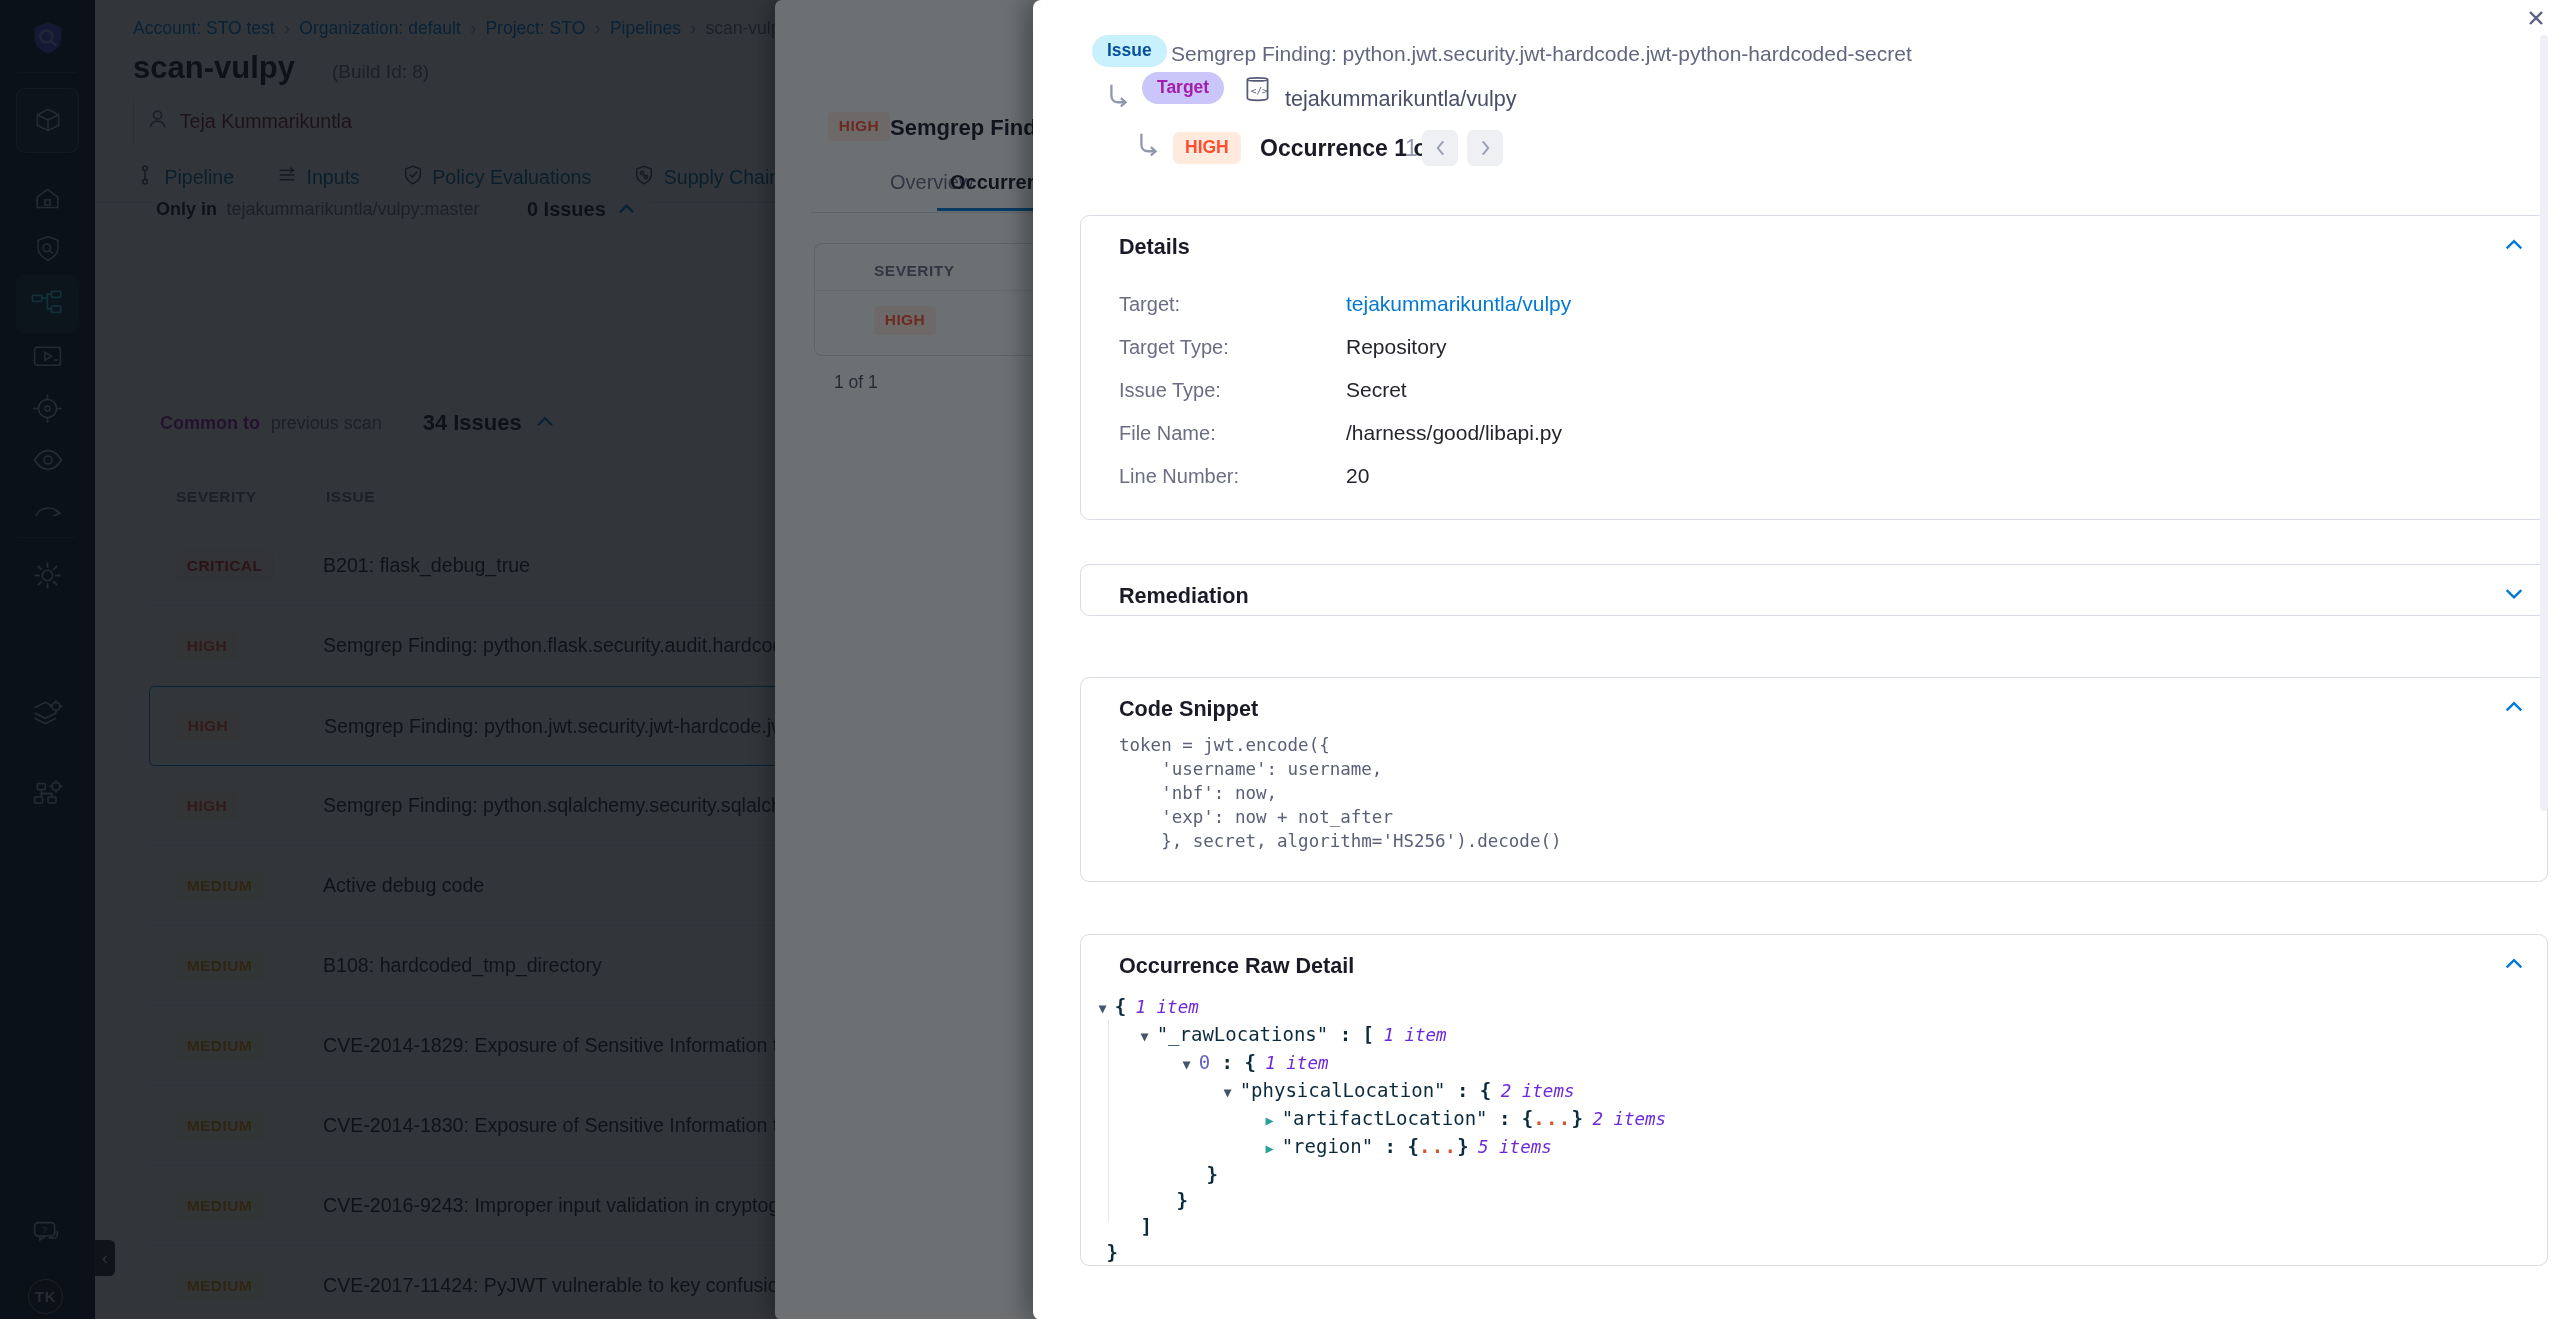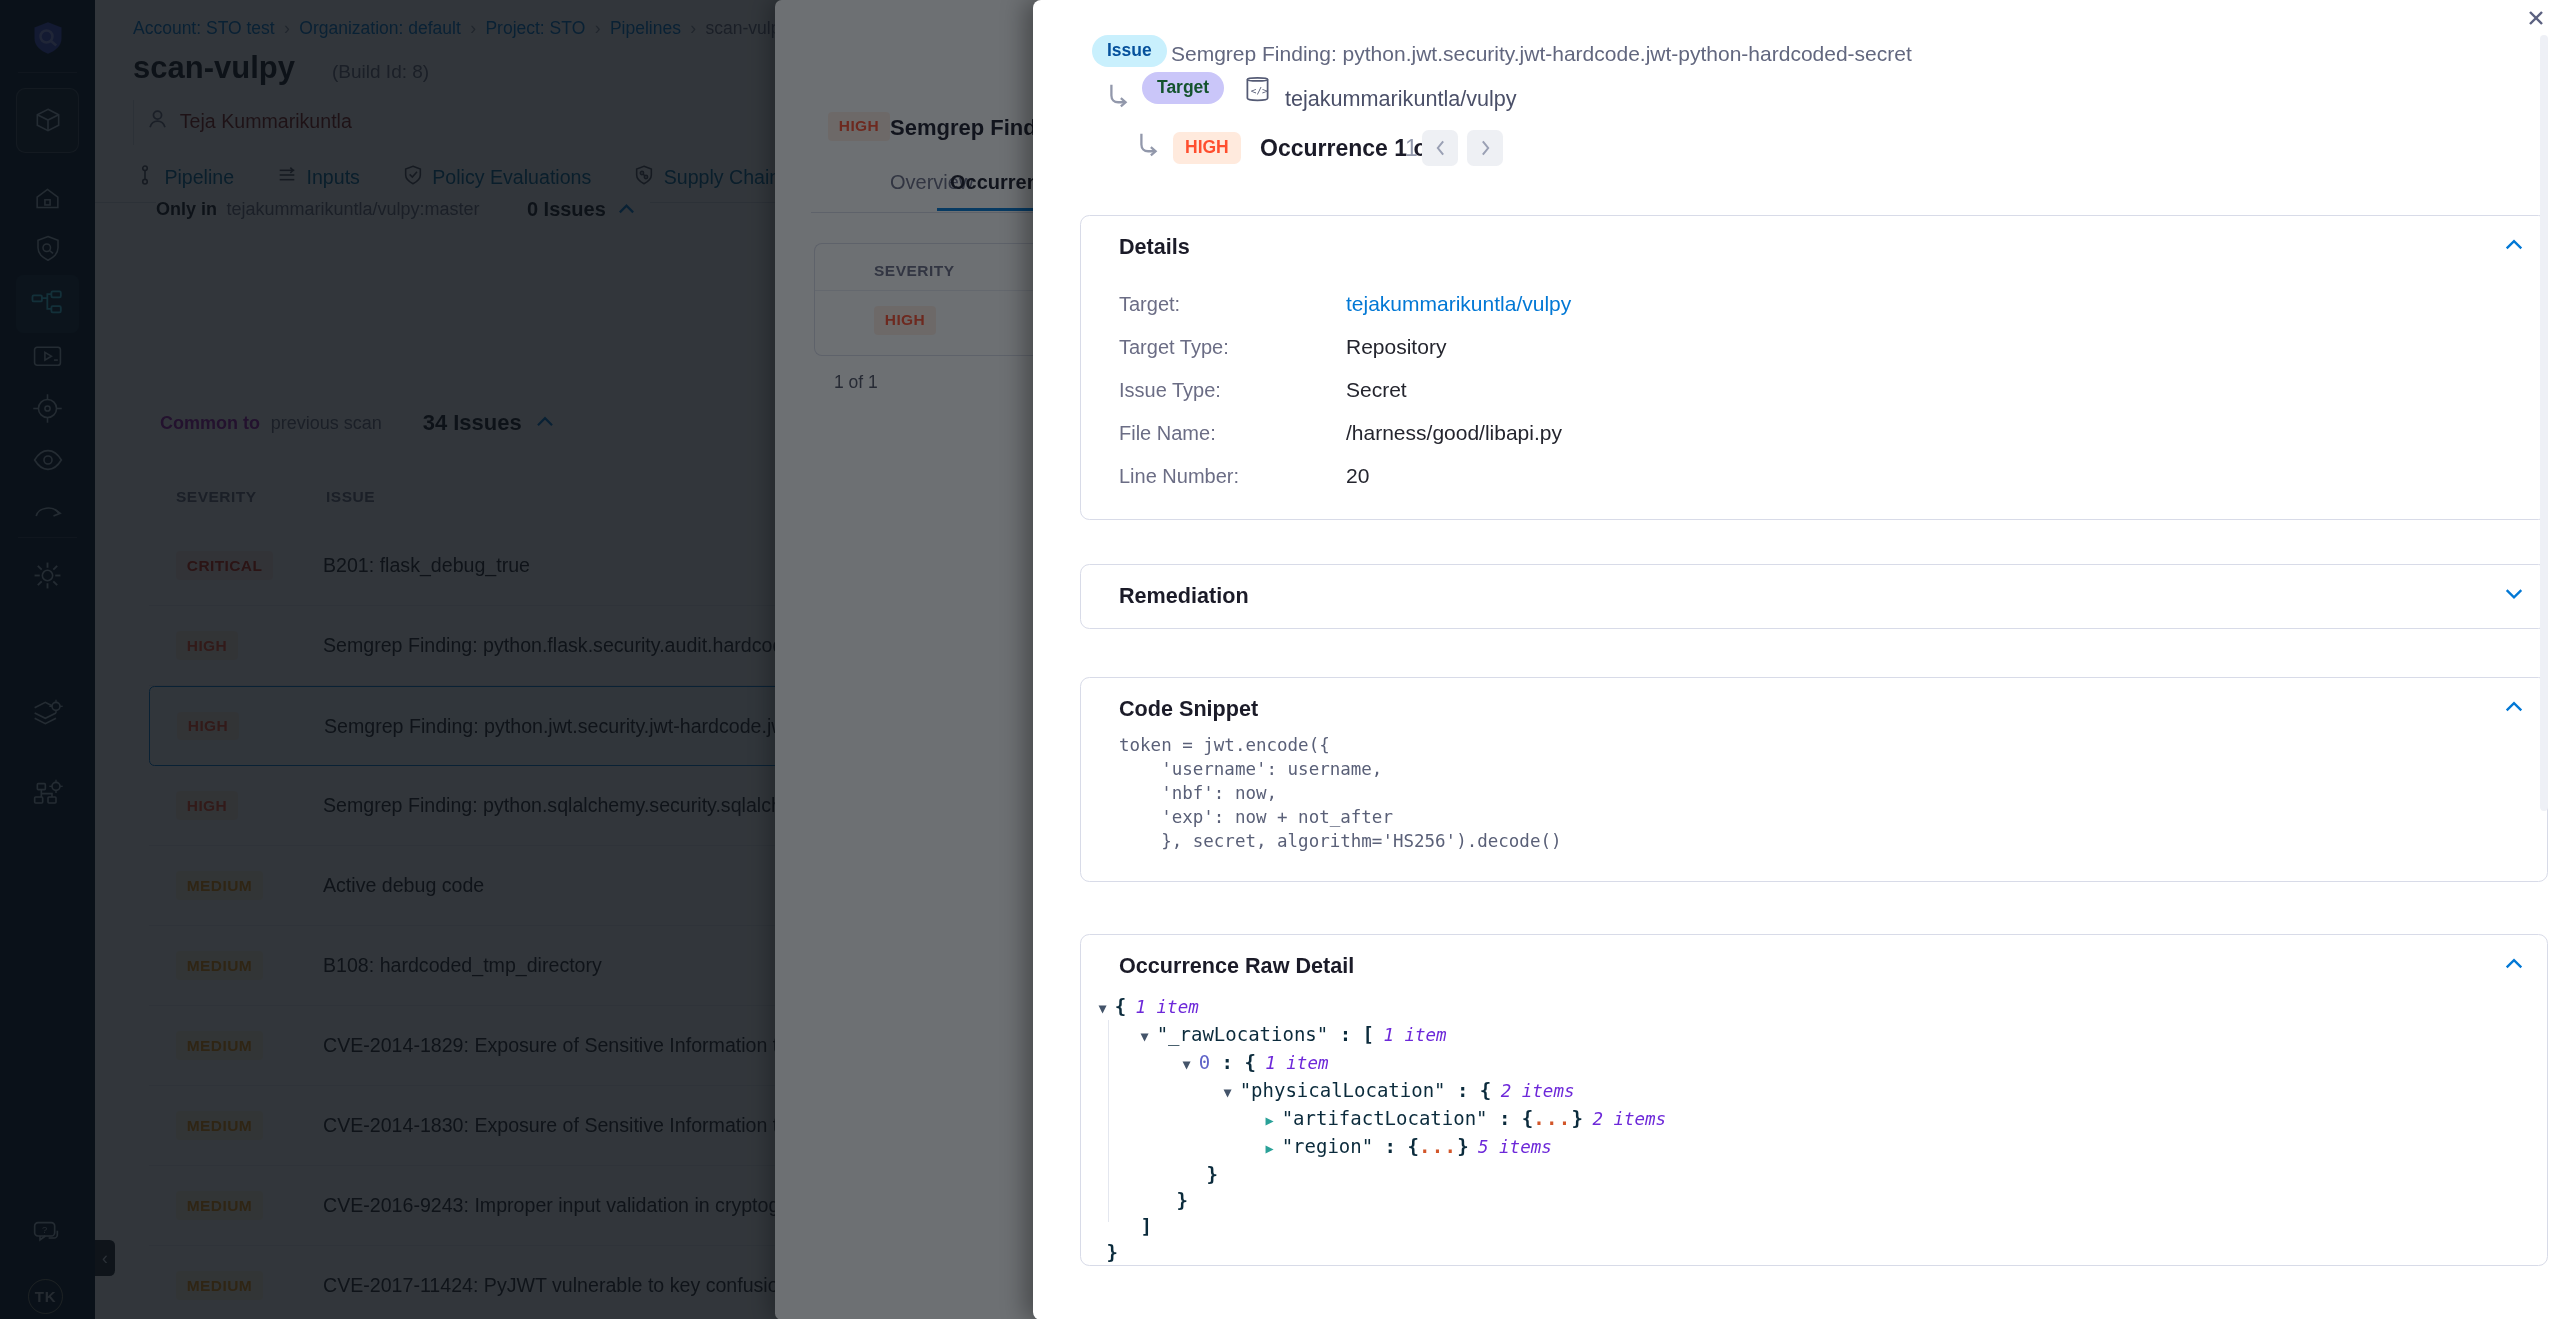--- a/index.html
+++ b/index.html
@@ -75,21 +75,21 @@
   .drawer-th{position:absolute;left:59px;top:17.5px;font-size:15.5px;font-weight:bold;color:#6b6d85;letter-spacing:0.5px;}
   .drawer-card-divider{position:absolute;left:0;top:46px;width:100%;height:0.7px;background:#e9ebf3;}
   .drawer-row-badge{position:absolute;left:59px;top:62px;}
   .drawer-pager{position:absolute;left:59px;top:372px;font-size:17.5px;color:#4f5162;}
 
   
   .modal{position:absolute;left:1033px;top:0;width:1543px;height:1320px;background:#ffffff;z-index:5;
     border-radius:8px 0 0 8px;box-shadow:-8px 0 23px rgba(0,0,0,0.35);}
   .pill{display:inline-block;font-weight:bold;border-radius:16px;padding:5.4px 15px;font-size:17.5px;}
   .pill-issue{background:#c9f0fd;color:#05519c;}
-  .pill-target{background:#cac6f9;color:#14532d;border-radius:17.5px;}
+  .pill-target{background:#cac6f9;color:#a21caf;border-radius:17.5px;}
   .pill-high{background:#ffeadd;color:#ff4e2e;border-radius:6.7px;padding:5.4px 12px;}
   .issue-title{position:absolute;left:138px;top:42px;font-size:21px;color:#62677f;white-space:nowrap;}
   .elbow{stroke:#9298ab;stroke-width:3.4;fill:none;}
   .occ-label{position:absolute;left:227px;top:135px;font-size:23px;font-weight:bold;color:#1b1b28;white-space:nowrap;}
   .occ-total{position:absolute;left:372px;top:135px;font-size:23px;color:#9298ab;}
   .nav-btn{position:absolute;top:130px;width:36px;height:36px;background:#eef0f4;border-radius:6.7px;
     display:flex;align-items:center;justify-content:center;}
   .repo-text{position:absolute;left:252px;top:86px;font-size:21.6px;color:#4a4f68;}
   .card{position:absolute;left:47px;width:1468px;border:1px solid #d8dbe8;border-radius:9.4px;background:#fff;}
   .card-header{position:absolute;left:38px;top:17.5px;font-size:21.6px;font-weight:bold;color:#1b1b28;}
@@ -449,21 +449,21 @@
           </svg></span>
       <div id="detail-rows">
           <div class="detail-row" style="top: 76px;"><span class="detail-label">Target:</span><span class="detail-value link">tejakummarikuntla/vulpy</span></div>
           <div class="detail-row" style="top: 119px;"><span class="detail-label">Target Type:</span><span class="detail-value">Repository</span></div>
           <div class="detail-row" style="top: 162px;"><span class="detail-label">Issue Type:</span><span class="detail-value">Secret</span></div>
           <div class="detail-row" style="top: 205px;"><span class="detail-label">File Name:</span><span class="detail-value">/harness/good/libapi.py</span></div>
           <div class="detail-row" style="top: 248px;"><span class="detail-label">Line Number:</span><span class="detail-value">20</span></div>
         </div>
     </div>
 
-    <div class="card" style="top:564px;height:65px;">
+    <div class="card" style="top:564px;height:52px;">
       <div class="card-header">Remediation</div>
       <span class="card-chevron"><svg width="26" height="17.5" viewBox="0 0 34 24">
             <polyline points="7,7 17,17 27,7" fill="none" stroke="#0278d5" stroke-width="3.2"></polyline>
           </svg></span>
     </div>
 
     <div class="card" style="top:677px;height:205px;">
       <div class="card-header">Code Snippet</div>
       <span class="card-chevron"><svg width="26" height="17.5" viewBox="0 0 34 24">
             <polyline points="7,17 17,7 27,17" fill="none" stroke="#0278d5" stroke-width="3.2"></polyline>

